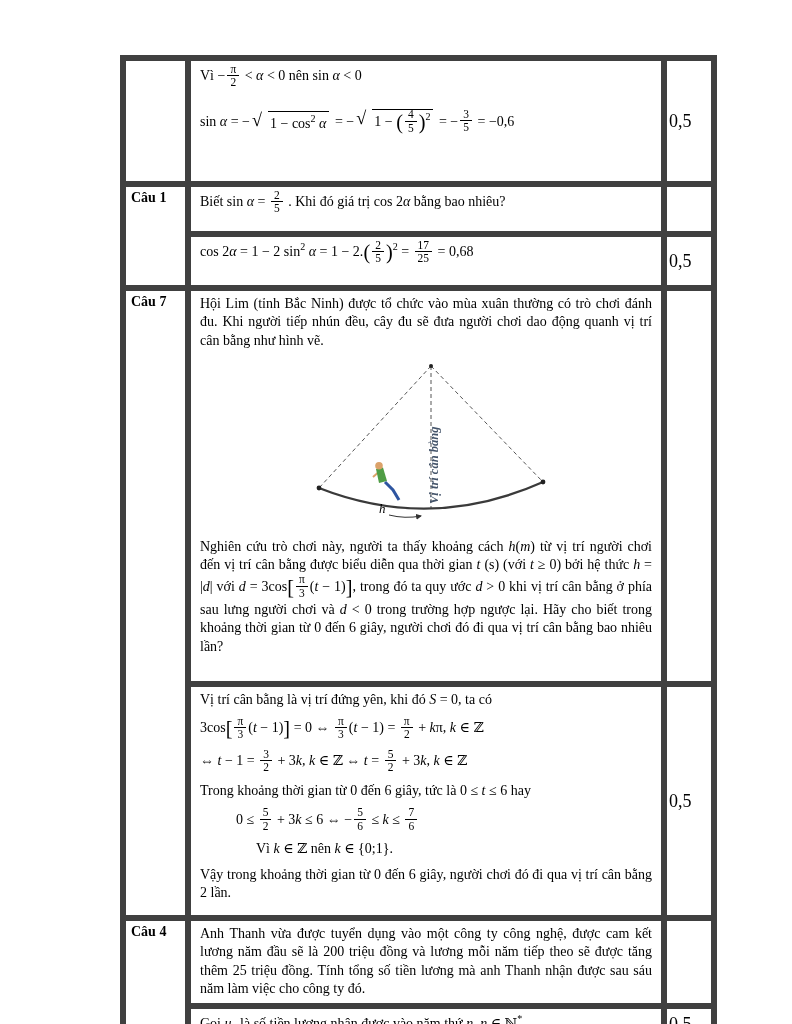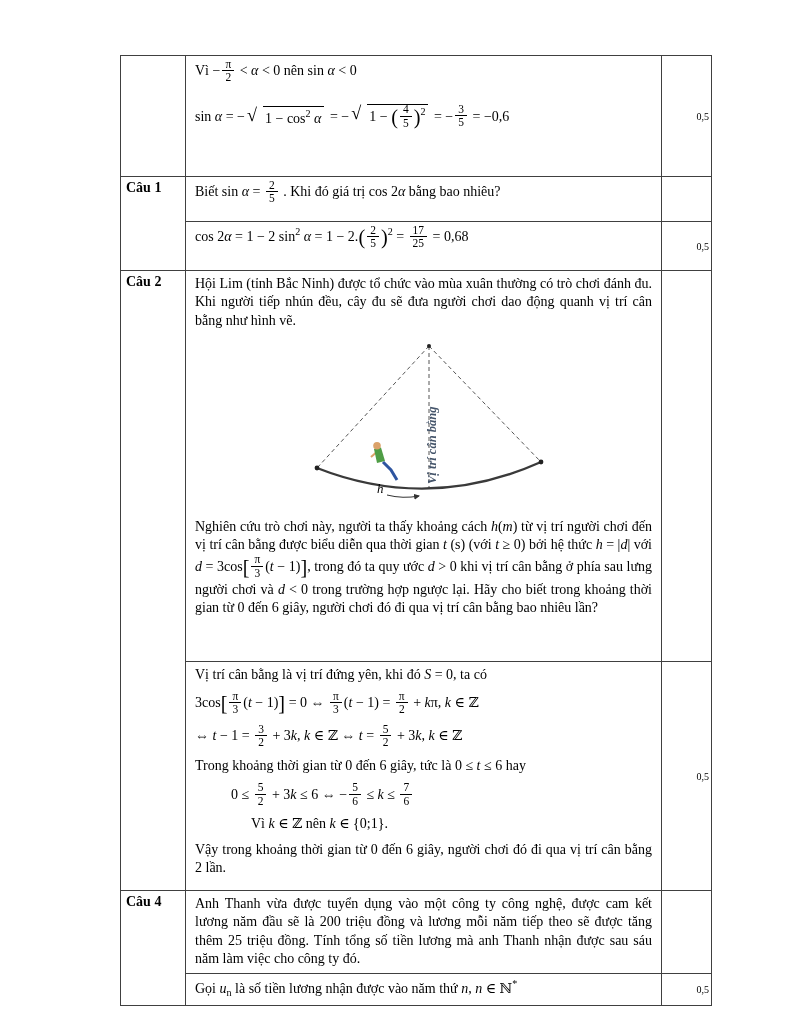--- a/index.html
+++ b/index.html
@@ -13,30 +13,30 @@
   }
   table.anskey{
     position:absolute;left:120px;top:55px;
     width:591px;
     border-collapse:collapse;
     table-layout:fixed;
   }
   col.c-label{width:65px;}
   col.c-content{width:476px;}
   col.c-score{width:50px;}
-  td{border:1px solid #404040;vertical-align:top;}
+  td{border:6px solid #404040;vertical-align:top;}
   td.label{
     font-weight:bold;
     padding:3px 3px 0 5px;
     font-size:14px;
   }
   td.content{padding:3px 9px;line-height:1.32;}
   td.score{
-    text-align:right;vertical-align:middle;
-    font-size:10px;padding:0 2px;font-family:Liberation Serif, serif;
+    text-align:left;vertical-align:middle;
+    font-size:18px;padding:0 2px;font-family:Liberation Serif, serif;
   }
   tr.rowc1  td{height:114px;}
   tr.rowc2q td{height:38px;}
   tr.rowc2s td{height:42px;}
   tr.rowc3q td{height:384px;}
   tr.rowc3s td{height:222px;}
   tr.rowc4q td{height:64px;}
   tr.rowc4s td{height:25px;}
 
   .c1{padding-top:15px;}
@@ -97,21 +97,21 @@
         <td class="label" rowspan="2">Câu 1</td>
         <td class="content">Biết sin <i>α</i> = <span class="frac"><span class="fnum">2</span><span class="fden">5</span></span> . Khi đó giá trị cos 2<i>α</i> bằng bao nhiêu?</td>
         <td class="score"></td>
       </tr>
       <tr class="rowc2s">
         <td class="content">cos 2<i>α</i> = 1 − 2 sin<sup>2</sup> <i>α</i> = 1 − 2.<span class="bigbr">(</span><span class="frac"><span class="fnum">2</span><span class="fden">5</span></span><span class="bigbr">)</span><sup>2</sup> = <span class="frac"><span class="fnum">17</span><span class="fden">25</span></span> = 0,68</td>
         <td class="score">0,5</td>
       </tr>
 
       <tr class="rowc3q">
-        <td class="label" rowspan="2">Câu 2</td>
+        <td class="label" rowspan="2">Câu 7</td>
         <td class="content">
           <div class="para">Hội Lim (tỉnh Bắc Ninh) được tổ chức vào mùa xuân thường có trò chơi đánh đu. Khi người tiếp nhún đều, cây đu sẽ đưa người chơi dao động quanh vị trí cân bằng như hình vẽ.</div>
           <div class="figure">
             <svg width="310" height="172" viewBox="0 0 310 172">
               <defs>
                 <marker id="arr" markerWidth="7" markerHeight="7" refX="5" refY="3" orient="auto">
                   <path d="M0,0 L6,3 L0,6 Z" fill="#333"></path>
                 </marker>
               </defs>
               <g stroke="#555" stroke-dasharray="4 3" stroke-width="1" fill="none">

